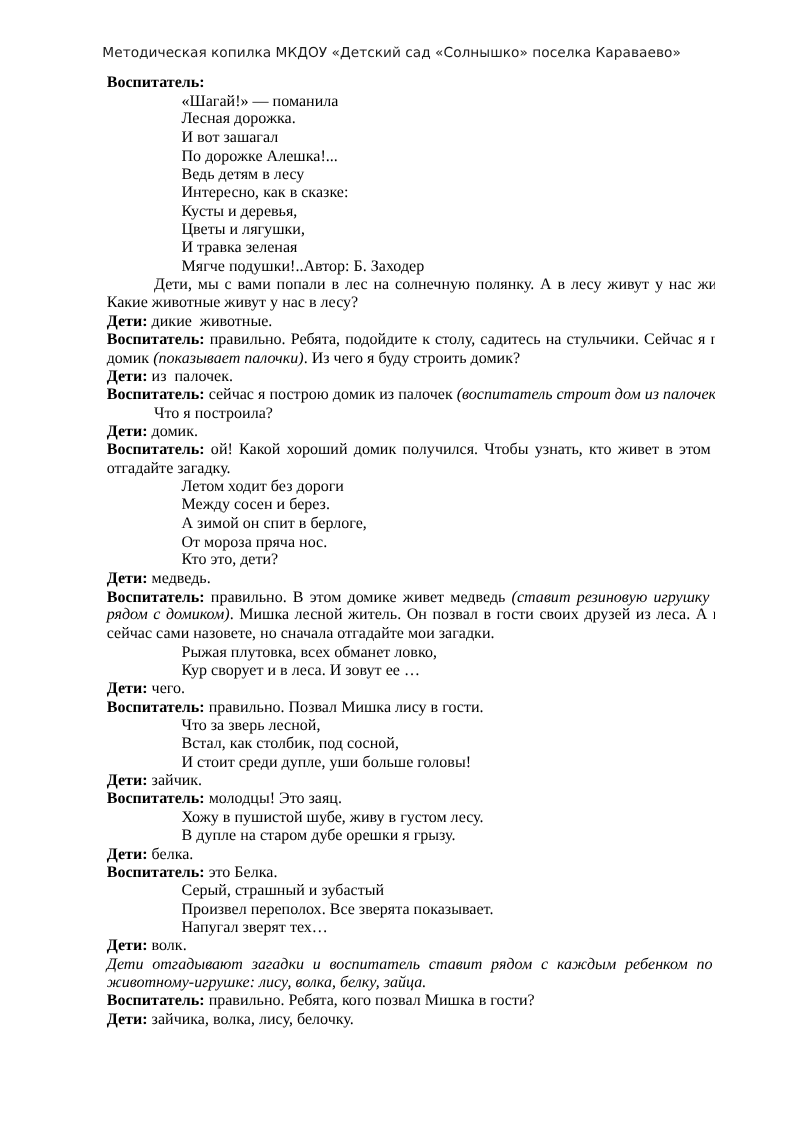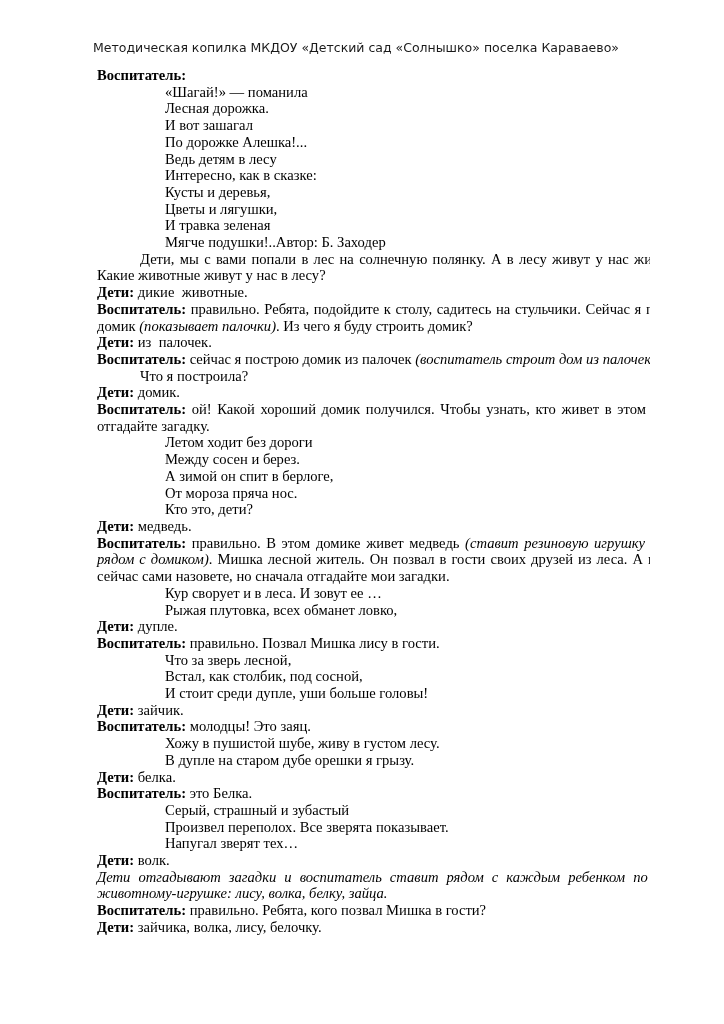--- a/index.html
+++ b/index.html
@@ -90,24 +90,24 @@
       <div class="verse">
         <div class="verse-line">Летом ходит без дороги</div>
         <div class="verse-line">Между сосен и берез.</div>
         <div class="verse-line">А зимой он спит в берлоге,</div>
         <div class="verse-line">От мороза пряча нос.</div>
         <div class="verse-line">Кто это, дети?</div>
       </div>
       <p class="para dialogue"><span class="b">Дети:</span><span> медведь.</span></p>
       <p class="para dialogue"><span class="b">Воспитатель:</span><span> правильно. В этом домике живет медведь </span><span class="i">(ставит резиновую игрушку медведя рядом с домиком)</span><span>. Мишка лесной житель. Он позвал в гости своих друзей из леса. А кого, вы сейчас сами назовете, но сначала отгадайте мои загадки.</span></p>
       <div class="verse">
+        <div class="verse-line">Рыжая плутовка, всех обманет ловко,</div>
         <div class="verse-line">Кур сворует и в леса. И зовут ее …</div>
-        <div class="verse-line">Рыжая плутовка, всех обманет ловко,</div>
       </div>
-      <p class="para dialogue"><span class="b">Дети:</span><span> дупле.</span></p>
+      <p class="para dialogue"><span class="b">Дети:</span><span> чего.</span></p>
       <p class="para dialogue"><span class="b">Воспитатель:</span><span> правильно. Позвал Мишка лису в гости.</span></p>
       <div class="verse">
         <div class="verse-line">Что за зверь лесной,</div>
         <div class="verse-line">Встал, как столбик, под сосной,</div>
         <div class="verse-line">И стоит среди дупле, уши больше головы!</div>
       </div>
       <p class="para dialogue"><span class="b">Дети:</span><span> зайчик.</span></p>
       <p class="para dialogue"><span class="b">Воспитатель:</span><span> молодцы! Это заяц.</span></p>
       <div class="verse">
         <div class="verse-line">Хожу в пушистой шубе, живу в густом лесу.</div>

